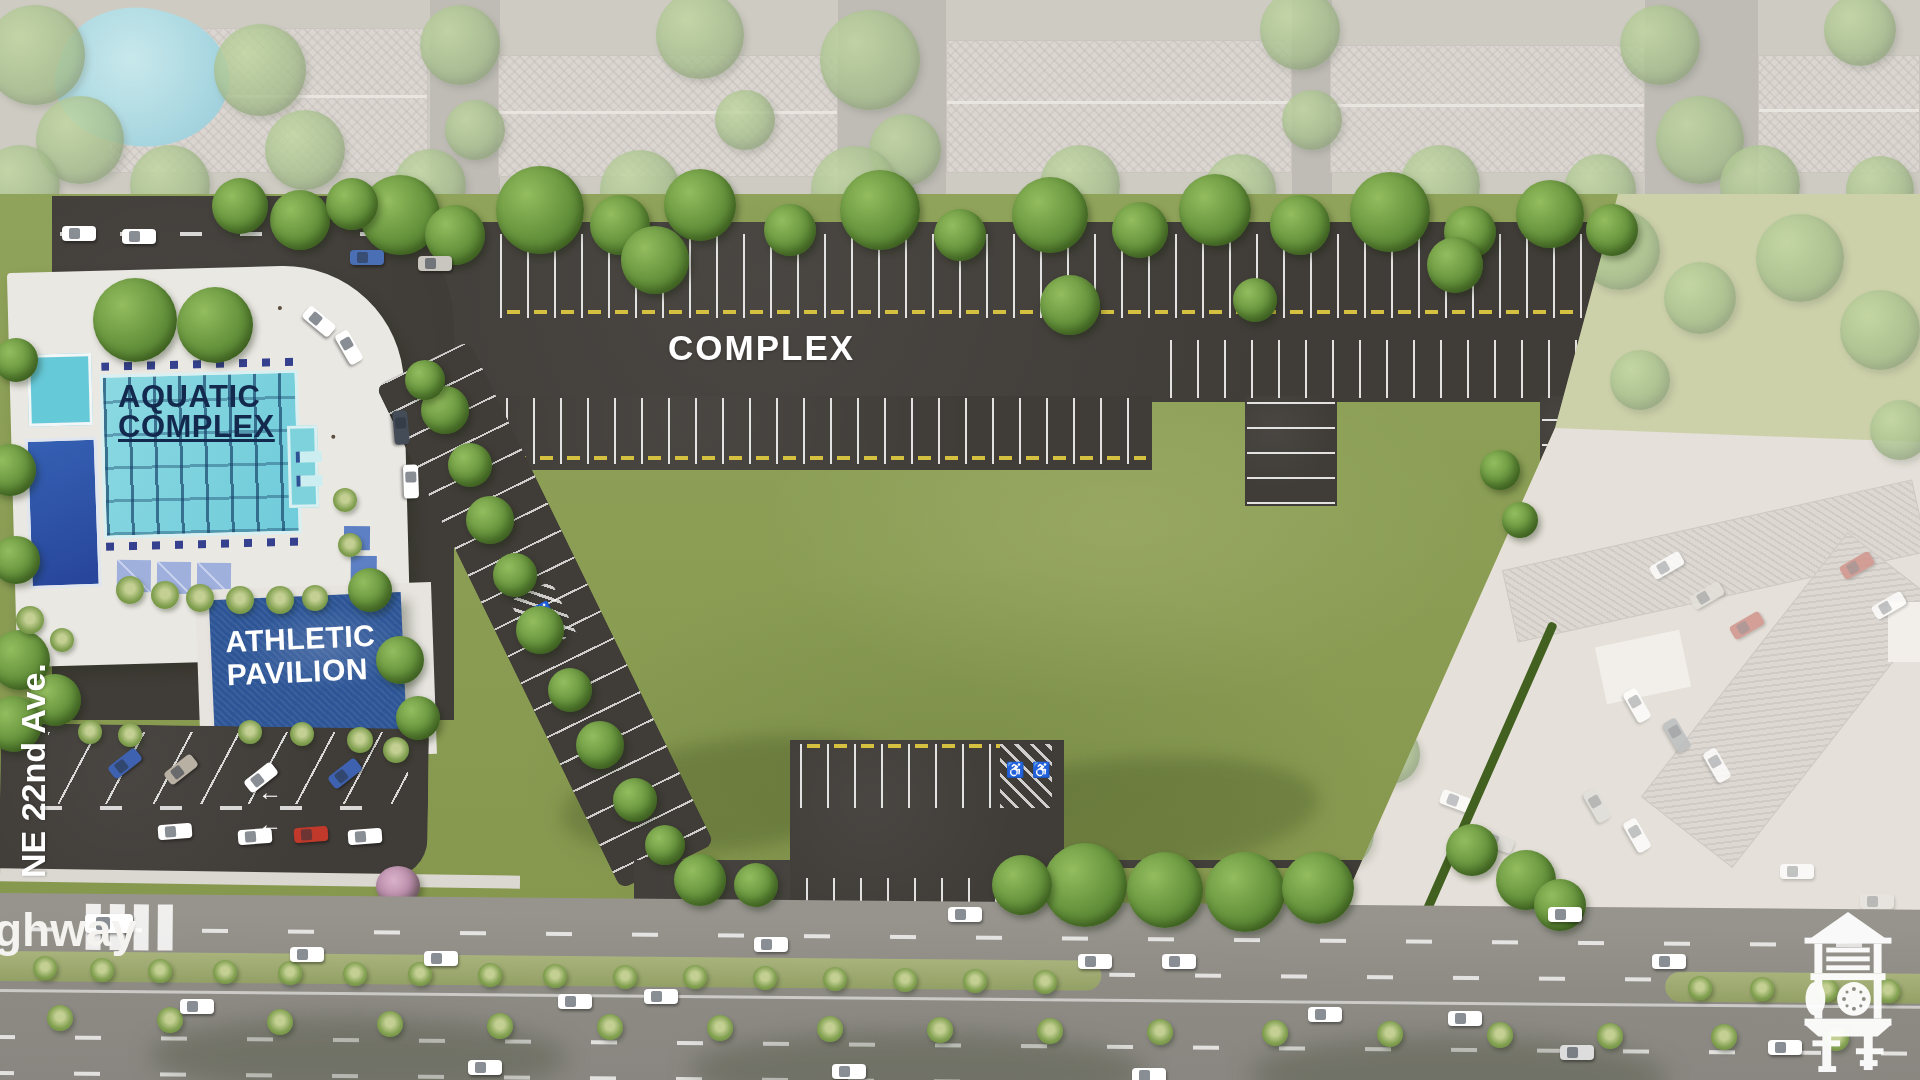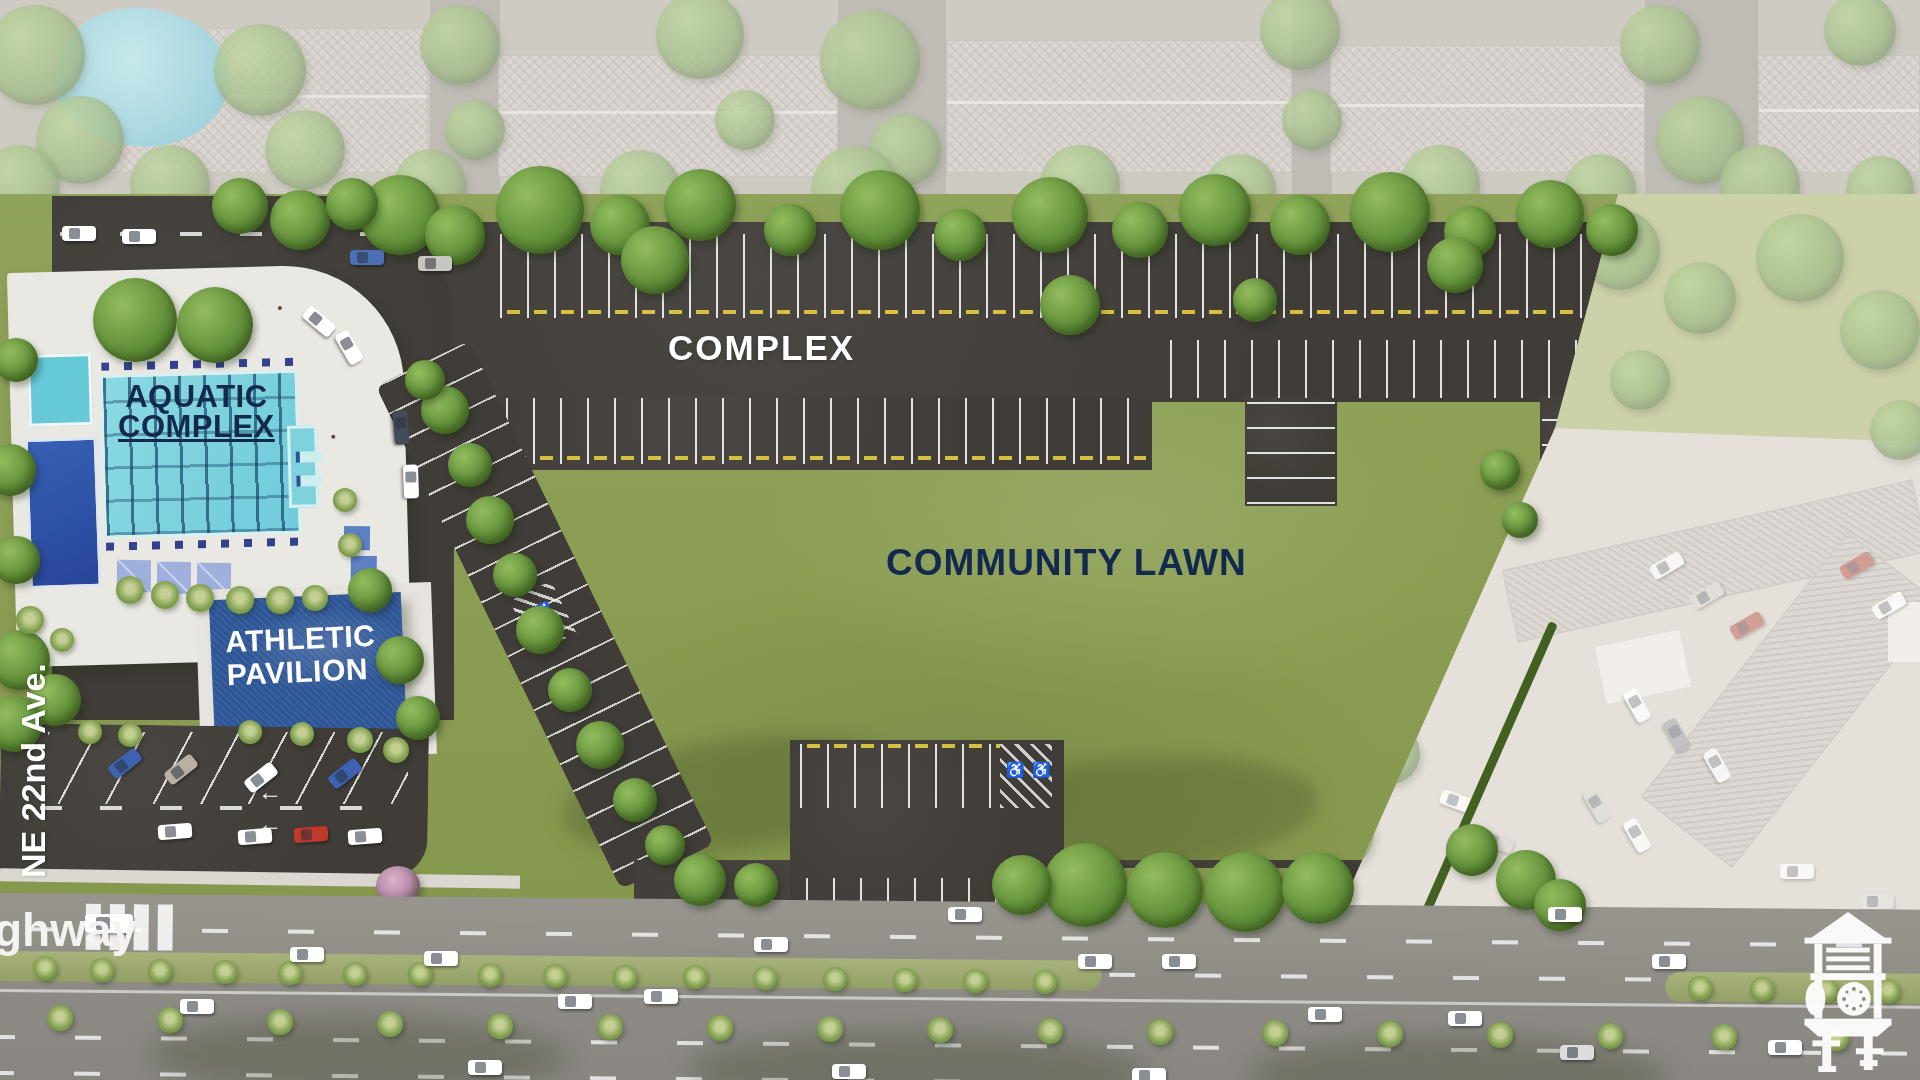--- a/index.html
+++ b/index.html
@@ -67,21 +67,21 @@
        radial-gradient(120px 60px at 60% 35%, rgba(255,255,255,.15), transparent 70%),
        repeating-linear-gradient(45deg, rgba(255,255,255,.06) 0 2px, transparent 2px 5px),
        #2e5697;
      box-shadow:8px 9px 12px rgba(25,35,10,.3);}
 
   
   .maplabel{font-weight:800;letter-spacing:.5px;white-space:nowrap;}
   #lbl-parking{left:668px;top:328px;font-size:35px;color:#fff;letter-spacing:2px;
      text-shadow:0 1px 3px rgba(0,0,0,.25);}
   #lbl-lawn{left:886px;top:542px;font-size:37px;color:#14294e;letter-spacing:1px;}
-  #lbl-aquatic{left:118px;top:382px;font-size:31px;line-height:.98;color:#14294e;text-align:center;}
+  #lbl-aquatic{left:118px;top:382px;font-size:31px;line-height:.98;color:#14294e;text-align:left;}
   #lbl-pavilion{left:226px;top:622px;font-size:30px;line-height:1.1;color:#fff;transform:rotate(-2.5deg);}
   #lbl-ne22{left:14px;top:626px;width:52px;height:252px;font-size:34px;font-weight:700;color:#fff;
      writing-mode:vertical-rl;transform:rotate(180deg);text-shadow:0 1px 3px rgba(0,0,0,.3);}
   #lbl-hwy{left:-6px;top:903px;font-size:46px;font-weight:600;color:#f4f3ef;}
   #lbl-ne56{left:1190px;top:1000px;font-size:42px;font-weight:700;color:#f7f6f3;
      text-shadow:0 1px 3px rgba(0,0,0,.2);}
 
   
   #right-zone{left:1300px;top:194px;width:620px;height:716px;background:#a7b06e;
      clip-path:polygon(318px 0, 620px 0, 620px 716px, 40px 716px, 255px 234px);overflow:hidden;}
@@ -539,21 +539,20 @@
       </div>
       <div class="car" style="left: 1132px; top: 1068px; width: 34px; height: 15px; background: rgb(255, 255, 255); transform: rotate(0deg);">
         <i></i>
       </div>
       <div class="car" style="left: 1560px; top: 1045px; width: 34px; height: 15px; background: rgb(221, 221, 221); transform: rotate(0deg);">
         <i></i>
       </div>
     </div>
 
   <div id="lbl-parking" class="maplabel">COMPLEX</div>
-  <div id="lbl-lawn" class="maplabel">COMMUNITY LAWN</div>
   <div id="lbl-aquatic" class="maplabel">
     <div style="position:static;">AQUATIC</div>
     <div style="position:static;text-decoration:underline;">COMPLEX</div>
   </div>
   <div id="lbl-pavilion" class="maplabel">
     <div style="position:static;">ATHLETIC</div>
     <div style="position:static;">PAVILION</div>
   </div>
   <div id="lbl-ne22">NE 22nd Ave.</div>
   <div id="lbl-hwy">ghway</div>

